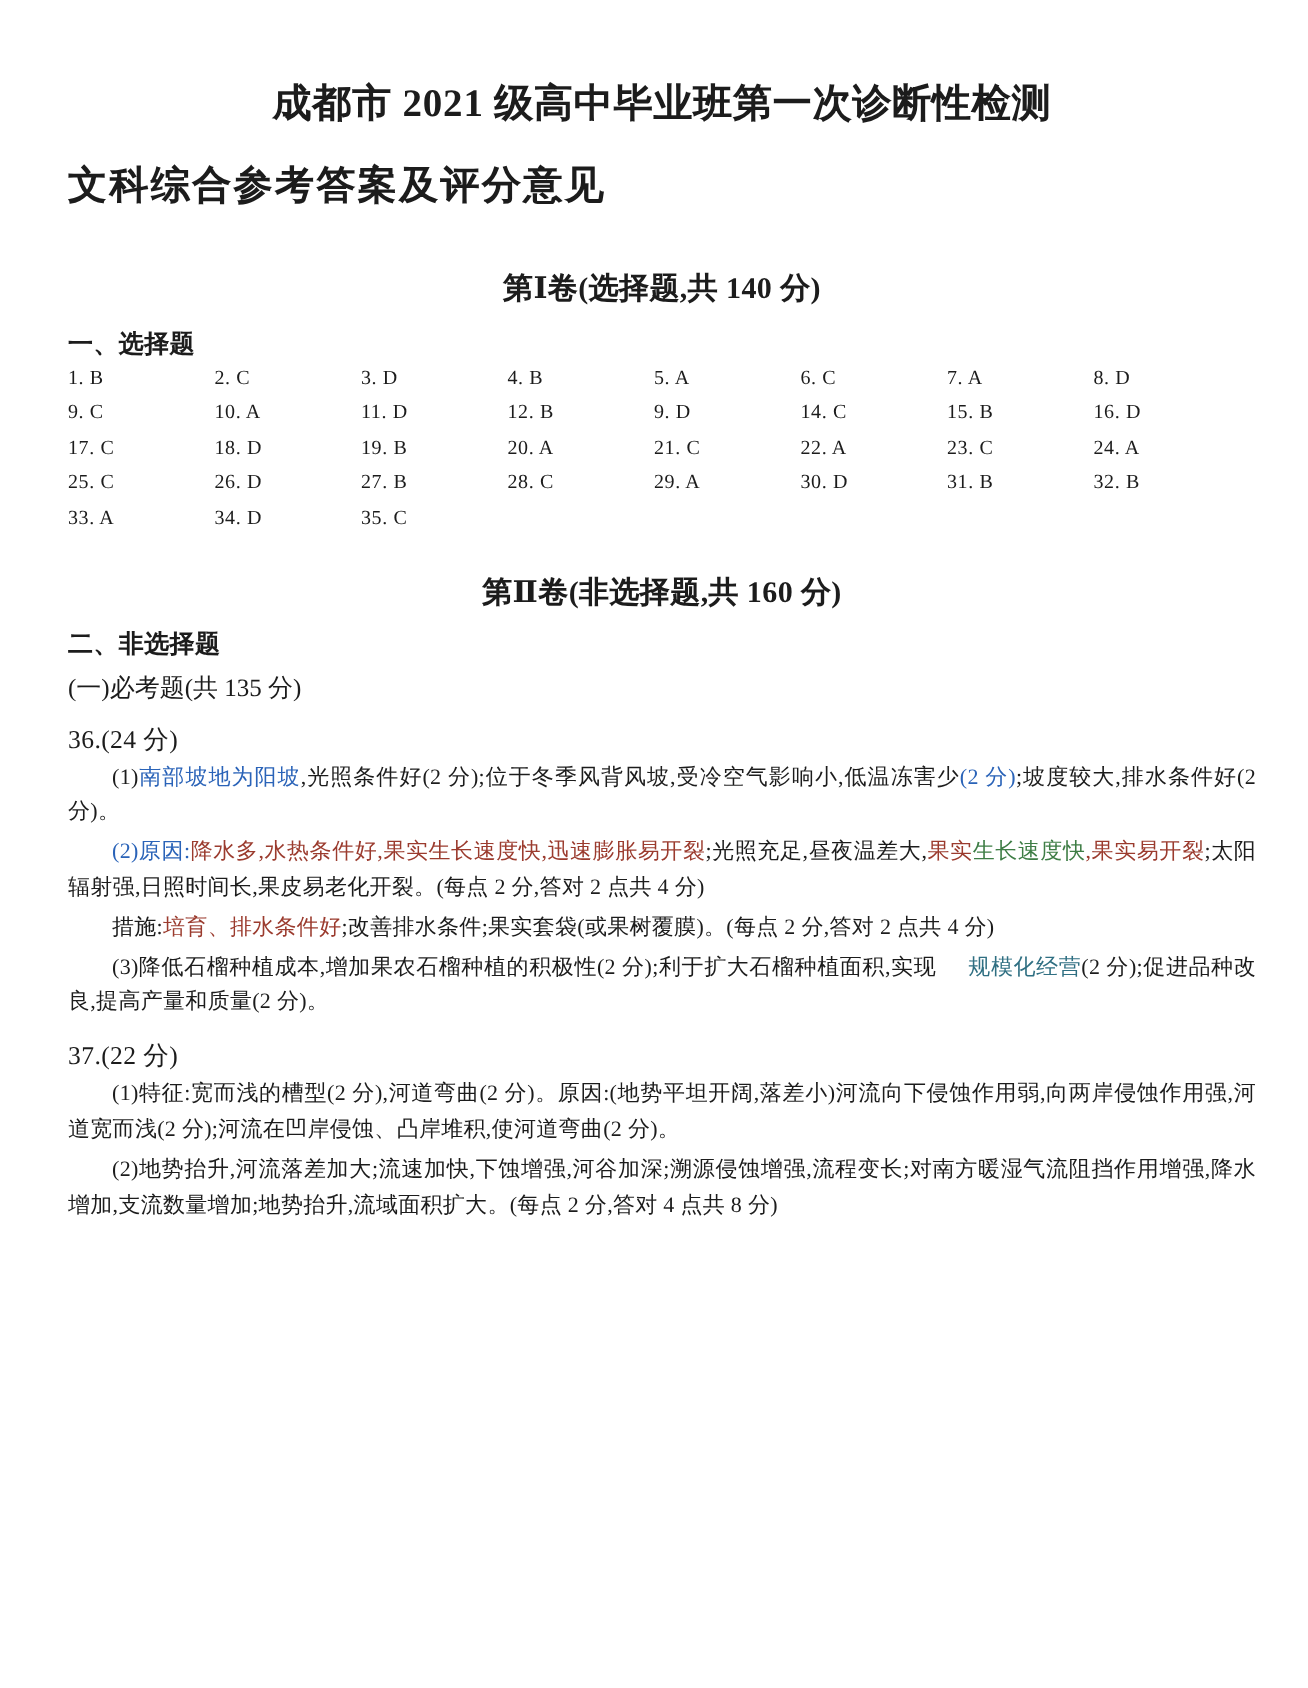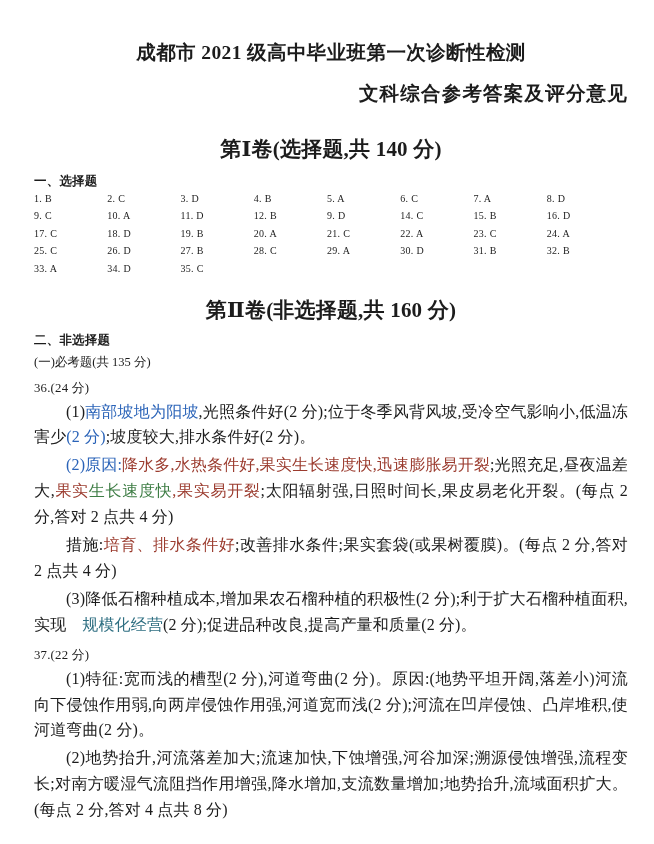--- a/index.html
+++ b/index.html
@@ -27,31 +27,31 @@
   .doc-title {
     text-align: center;
     font-size: 19.5px;
     font-weight: bold;
     letter-spacing: 0.4px;
     line-height: 1.5;
     margin: 10px 0 0 0;
     font-family: "Liberation Serif", "DejaVu Serif", serif;
   }
   .doc-subtitle {
-    text-align: right;
+    text-align: left;
     font-size: 19.5px;
     font-weight: bold;
     letter-spacing: 1.2px;
     line-height: 1.5;
     margin: 12px 0 0 0;
   }
 
   .paper-heading {
     text-align: center;
-    font-size: 21px;
+    font-size: 15px;
     font-weight: bold;
     margin: 26px 0 10px 0;
     letter-spacing: 0.2px;
   }
   .paper-heading.second {
     margin: 22px 0 8px 0;
   }
 
   .sec-label {
     font-size: 12.5px;
@@ -80,21 +80,21 @@
     font-family: "Liberation Serif", "DejaVu Serif", serif;
   }
 
   
   .qnum {
     font-size: 12.8px;
     margin: 9px 0 0 0;
     letter-spacing: 0.2px;
   }
   .para {
-    font-size: 16px;
+    font-size: 11px;
     line-height: 1.62;
     margin: 2px 0 0 0;
     text-align: justify;
     text-justify: inter-character;
     letter-spacing: 0.15px;
   }
   .para.indent {
     text-indent: 2em;
   }
   .c-blue  { color: #2a63b8; }

